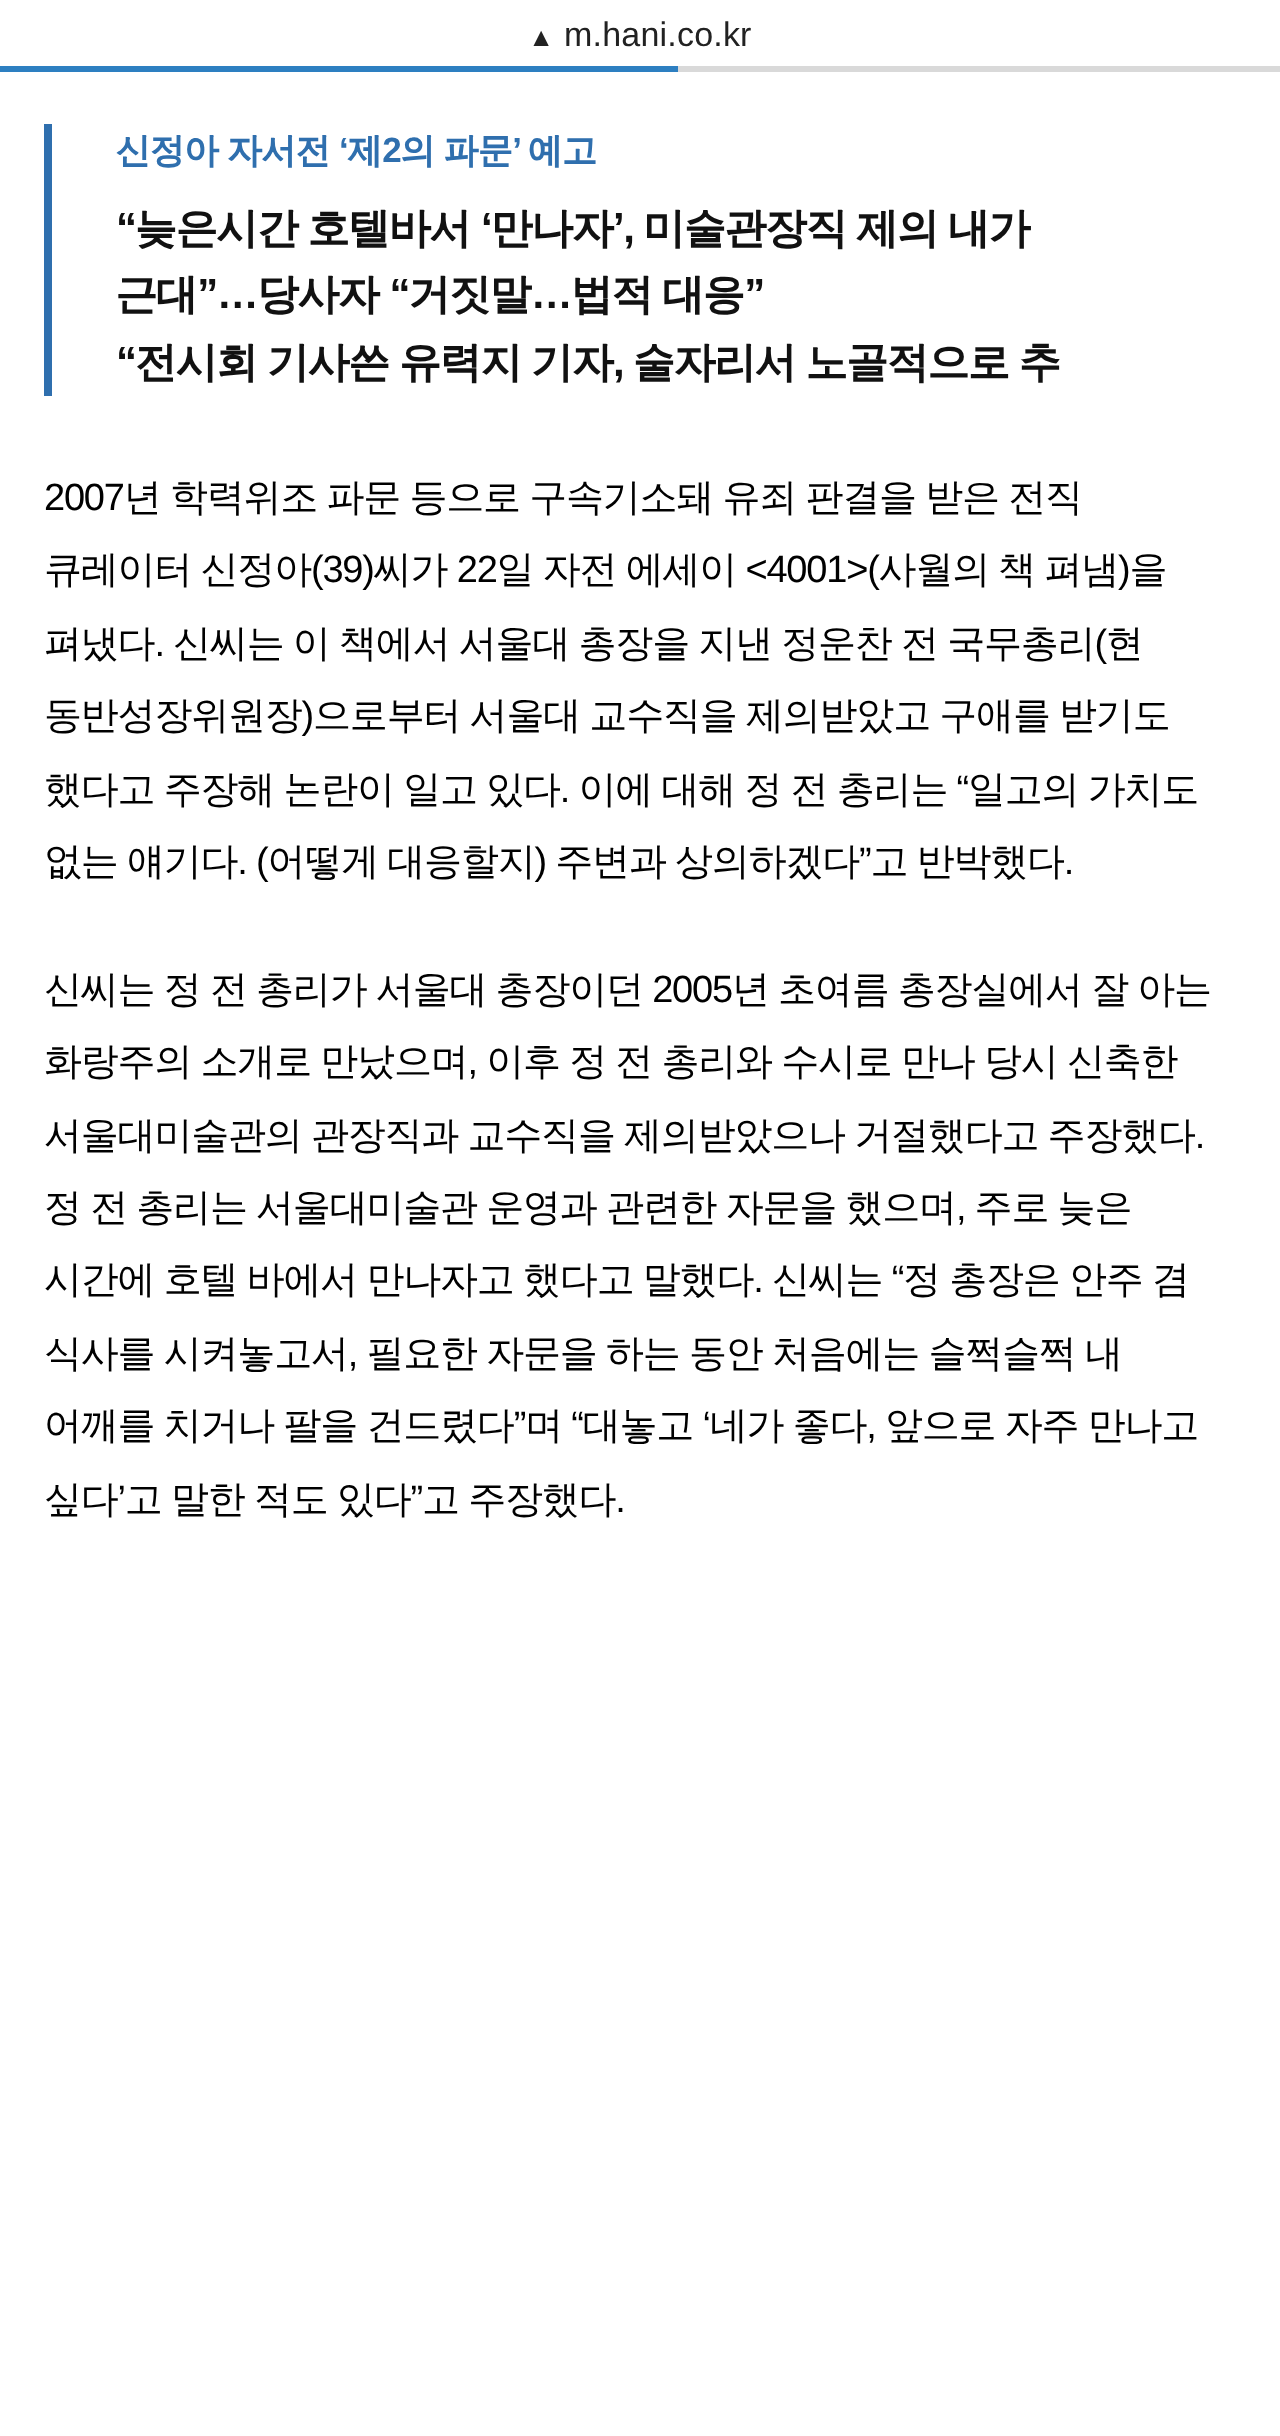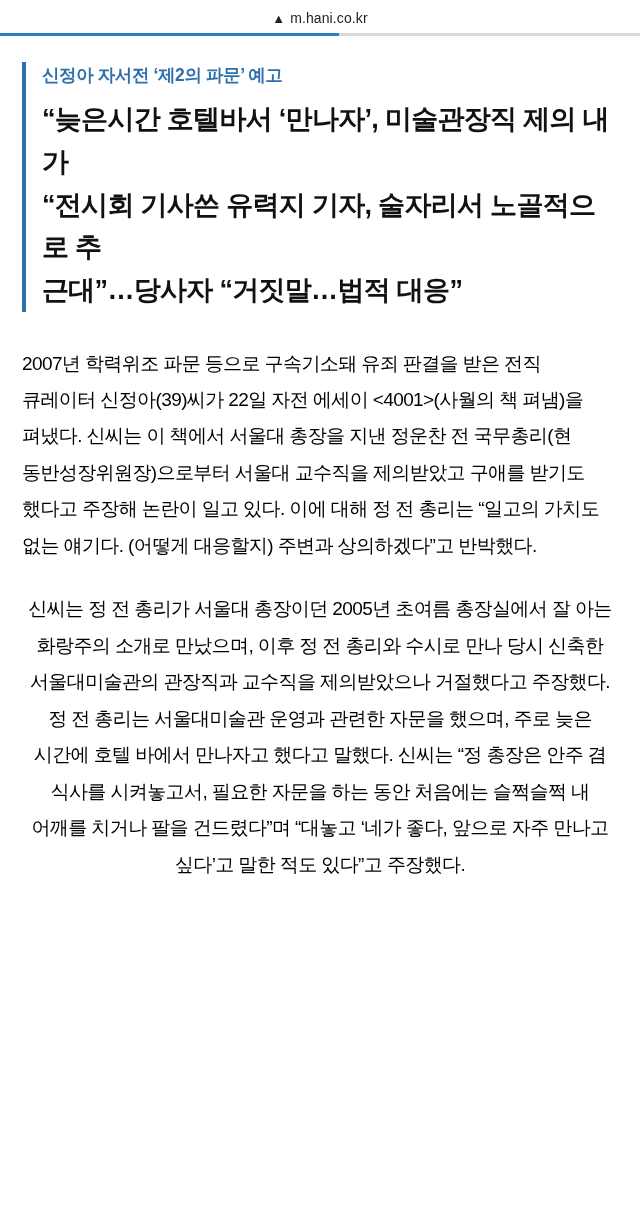--- a/index.html
+++ b/index.html
@@ -19,21 +19,21 @@
   
   .url-bar {
     height: 36px;
     display: flex;
     align-items: center;
     justify-content: center;
     background: #ffffff;
     position: relative;
   }
   .url-text {
-    font-size: 14px;
+    font-size: 17px;
     color: #222222;
     letter-spacing: 0.1px;
   }
   .lock-icon {
     font-size: 13px;
     color: #222222;
     margin-right: 5px;
     line-height: 1;
   }
   .progress-track {
@@ -50,74 +50,73 @@
     width: 53%;
   }
 
   
   .article {
     padding: 26px 22px 0 22px;
   }
 
   .headline-block {
     border-left: 4px solid #2f6fae;
-    padding-left: 16px;
+    padding-left: 32px;
     margin-bottom: 34px;
   }
   .kicker {
     color: #2f6fae;
     font-size: 17.5px;
     font-weight: bold;
     line-height: 1.5;
     margin-bottom: 10px;
     letter-spacing: -0.4px;
   }
   .headline {
     color: #111111;
-    font-size: 27px;
+    font-size: 21px;
     font-weight: bold;
     line-height: 1.58;
     letter-spacing: -0.7px;
   }
   .headline .hl-line {
     display: block;
   }
 
   .body-text p {
     font-size: 19px;
     line-height: 1.92;
     color: #000000;
     margin: 0 0 27px 0;
     letter-spacing: -0.6px;
     word-break: keep-all;
   }
   .body-text p:last-child {
     margin-bottom: 0;
-    text-align: center;
   }
 </style>
 </head>
 <body>
 
 <div class="url-bar">
   <span class="lock-icon">▲</span>
   <span class="url-text">m.hani.co.kr</span>
   <div class="progress-track">
     <div class="progress-fill" style="width: 53%;"></div>
   </div>
 </div>
 
 <div class="article">
 
   <div class="headline-block">
     <div class="kicker">신정아 자서전 ‘제2의 파문’ 예고</div>
     <div class="headline">
       <span class="hl-line">“늦은시간 호텔바서 ‘만나자’, 미술관장직 제의 내가</span>
+      <span class="hl-line">근대”…당사자 “거짓말…법적 대응”</span>
       <span class="hl-line">“전시회 기사쓴 유력지 기자, 술자리서 노골적으로 추</span>
-      <span class="hl-line">근대”…당사자 “거짓말…법적 대응”</span>
     </div>
   </div>
 
   <div class="body-text">
     <p>2007년 학력위조 파문 등으로 구속기소돼 유죄 판결을 받은 전직 큐레이터 신정아(39)씨가 22일 자전 에세이 &lt;4001&gt;(사월의 책 펴냄)을 펴냈다. 신씨는 이 책에서 서울대 총장을 지낸 정운찬 전 국무총리(현 동반성장위원장)으로부터 서울대 교수직을 제의받았고 구애를 받기도 했다고 주장해 논란이 일고 있다. 이에 대해 정 전 총리는 “일고의 가치도 없는 얘기다. (어떻게 대응할지) 주변과 상의하겠다”고 반박했다.</p>
     <p>신씨는 정 전 총리가 서울대 총장이던 2005년 초여름 총장실에서 잘 아는 화랑주의 소개로 만났으며, 이후 정 전 총리와 수시로 만나 당시 신축한 서울대미술관의 관장직과 교수직을 제의받았으나 거절했다고 주장했다. 정 전 총리는 서울대미술관 운영과 관련한 자문을 했으며, 주로 늦은 시간에 호텔 바에서 만나자고 했다고 말했다. 신씨는 “정 총장은 안주 겸 식사를 시켜놓고서, 필요한 자문을 하는 동안 처음에는 슬쩍슬쩍 내 어깨를 치거나 팔을 건드렸다”며 “대놓고 ‘네가 좋다, 앞으로 자주 만나고 싶다’고 말한 적도 있다”고 주장했다.</p>
   </div>
 
 </div>
 

